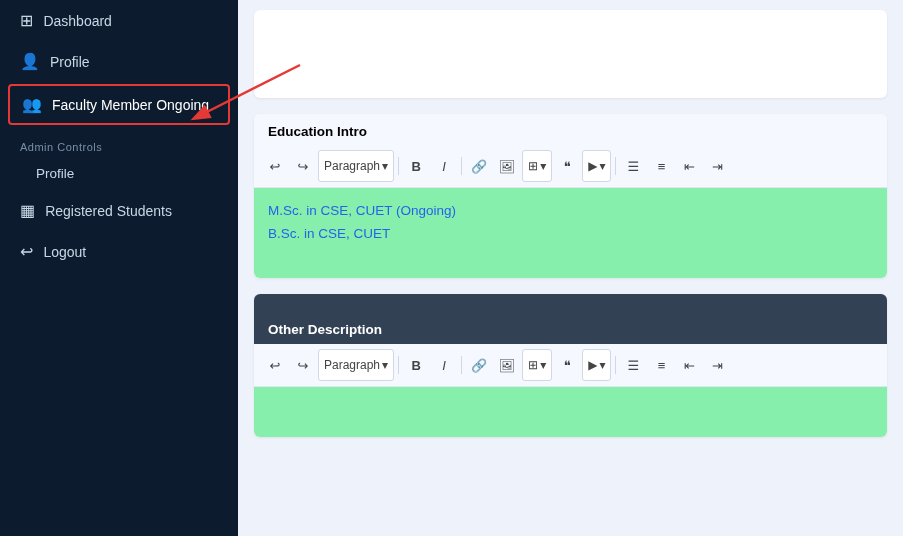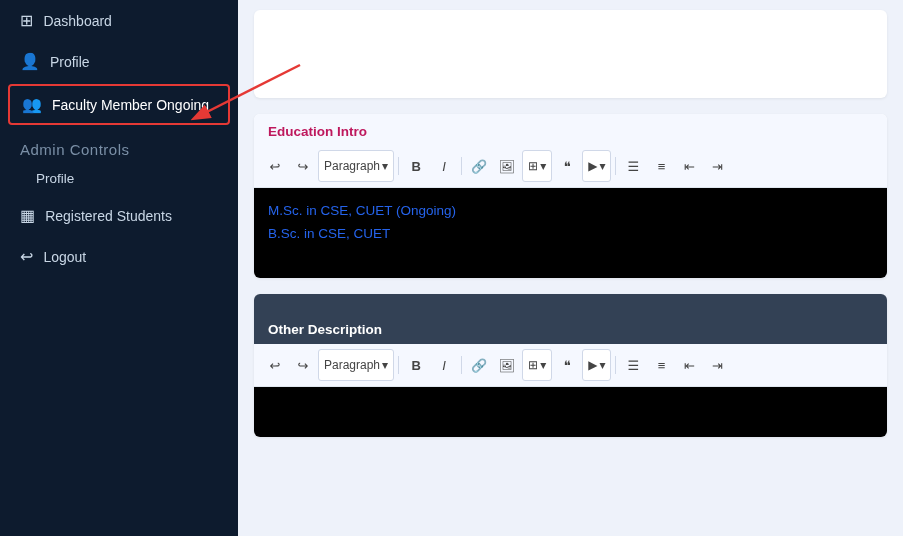--- a/index.html
+++ b/index.html
@@ -28,21 +28,21 @@
     }
     .sidebar-item.active {
       border: 2px solid #e53935;
       border-radius: 4px;
       color: #fff;
       margin: 2px 8px;
       padding: 9px 12px;
     }
     .sidebar-item .icon { font-size: 16px; }
     .sidebar-section-label {
-      font-size: 15px;
+      font-size: 11px;
       color: #7a8fa6;
       padding: 14px 20px 4px 20px;
       letter-spacing: 0.5px;
       text-transform: none;
     }
     .sidebar-sub-item {
       display: flex;
       align-items: center;
       padding: 9px 20px 9px 36px;
       font-size: 13.5px;
@@ -64,21 +64,21 @@
     
     .editor-section {
       background: #fff;
       border-radius: 6px;
       overflow: hidden;
       box-shadow: 0 1px 3px rgba(0,0,0,0.07);
     }
     .editor-label {
       font-size: 13.5px;
       font-weight: 600;
-      color: #be185d;
+      color: #000000;
       padding: 10px 14px 6px 14px;
       background: #f5f8ff;
     }
     .editor-toolbar {
       display: flex;
       align-items: center;
       gap: 2px;
       padding: 5px 8px;
       background: #f5f8ff;
       border-bottom: 1px solid #e0e7ef;
@@ -117,21 +117,21 @@
       color: #444;
       padding: 0 5px;
       cursor: pointer;
     }
     .editor-body {
       padding: 12px 14px 24px 14px;
       min-height: 90px;
       font-size: 13.5px;
       color: #222;
       line-height: 1.7;
-      background: #000000;
+      background: #86efac;
     }
     .editor-body .text-blue { color: #2563eb; }
 
     
     .blank-section {
       background: #fff;
       border-radius: 6px;
       height: 88px;
       box-shadow: 0 1px 3px rgba(0,0,0,0.07);
     }

